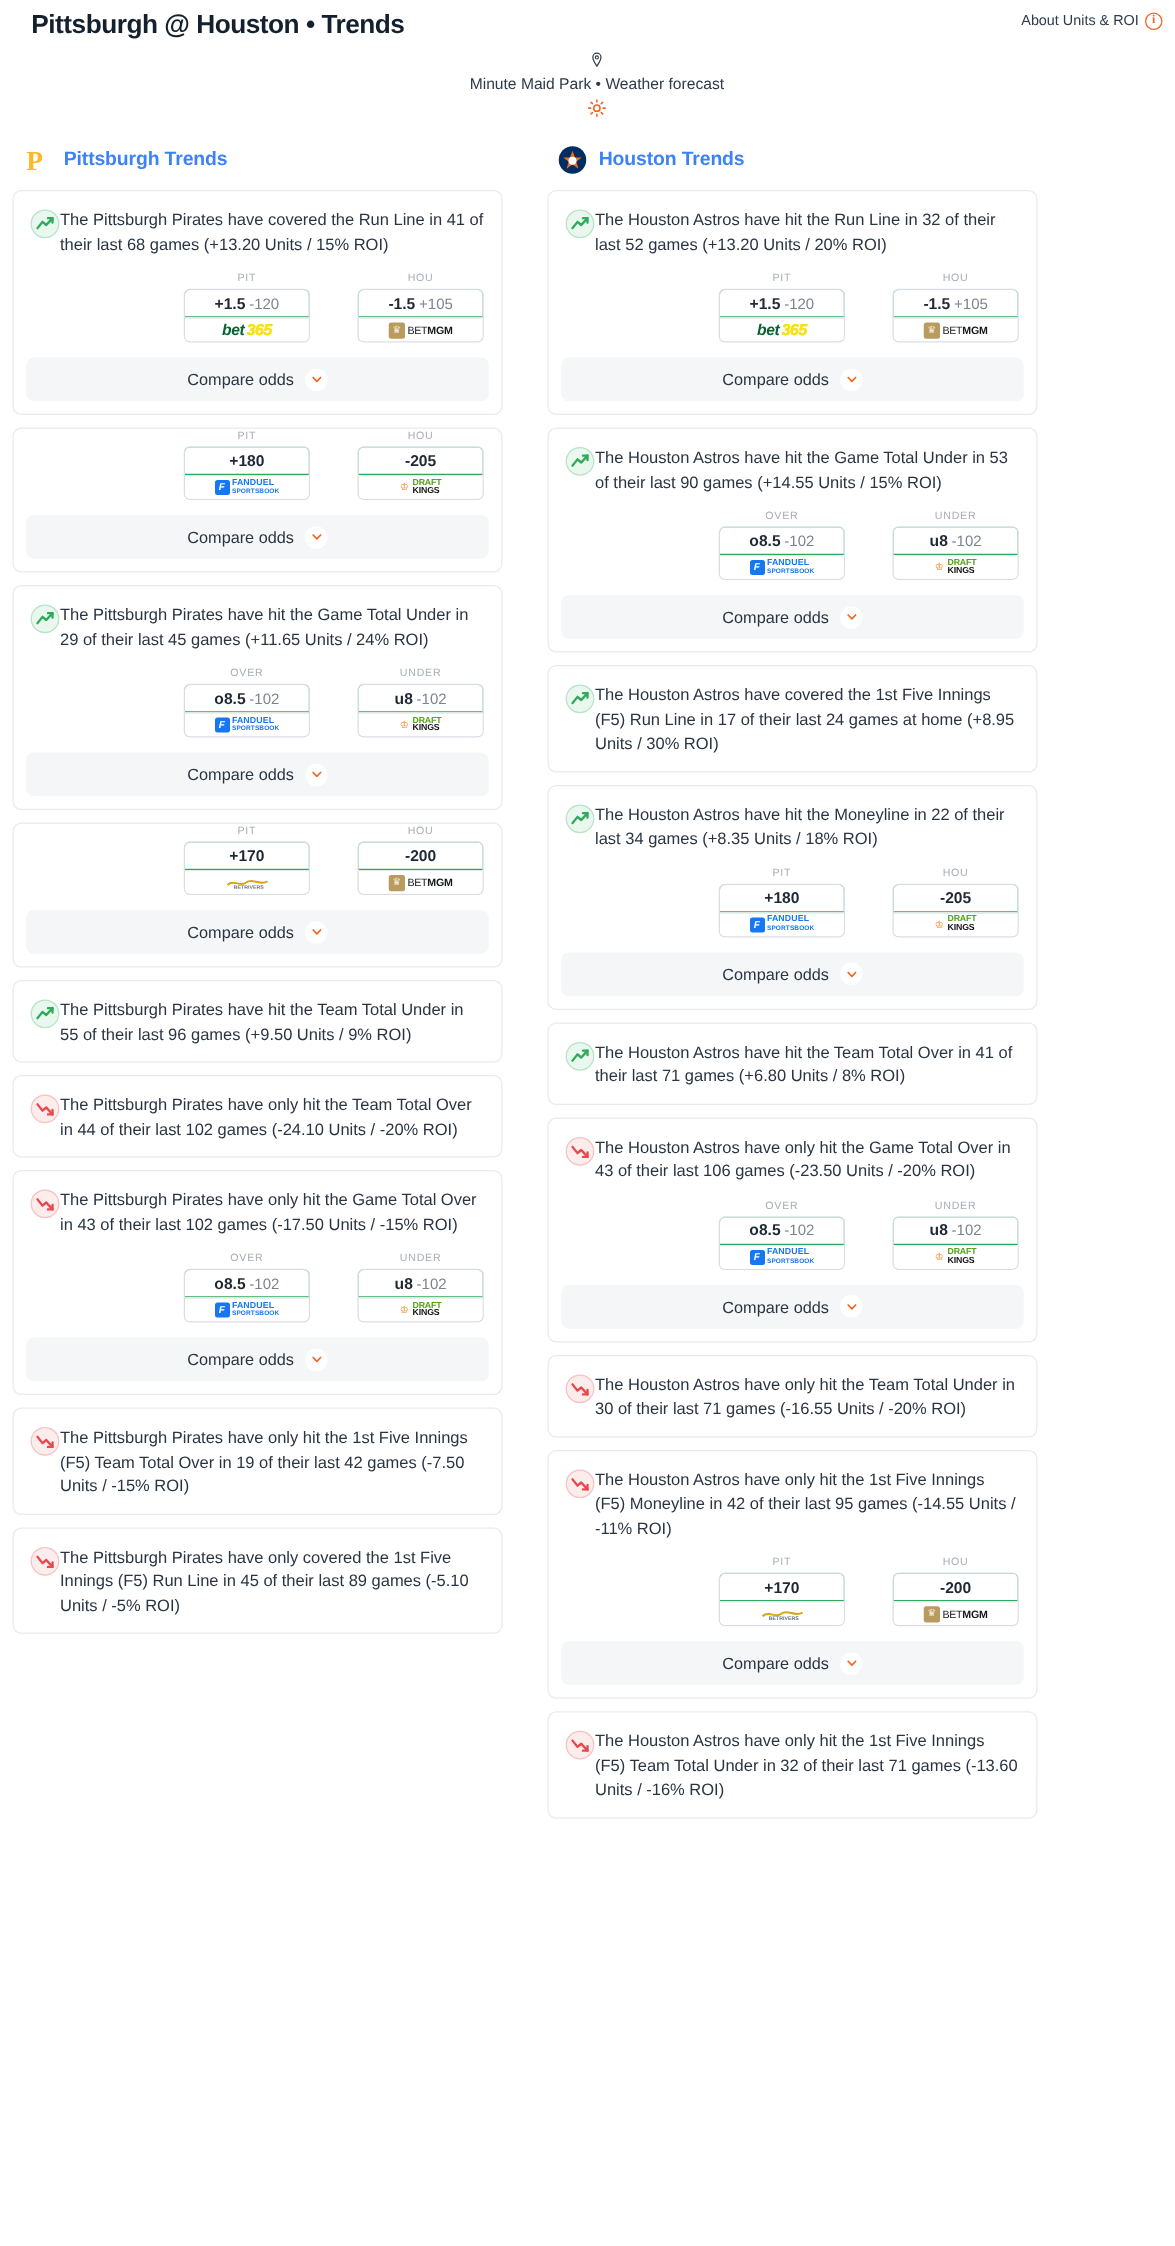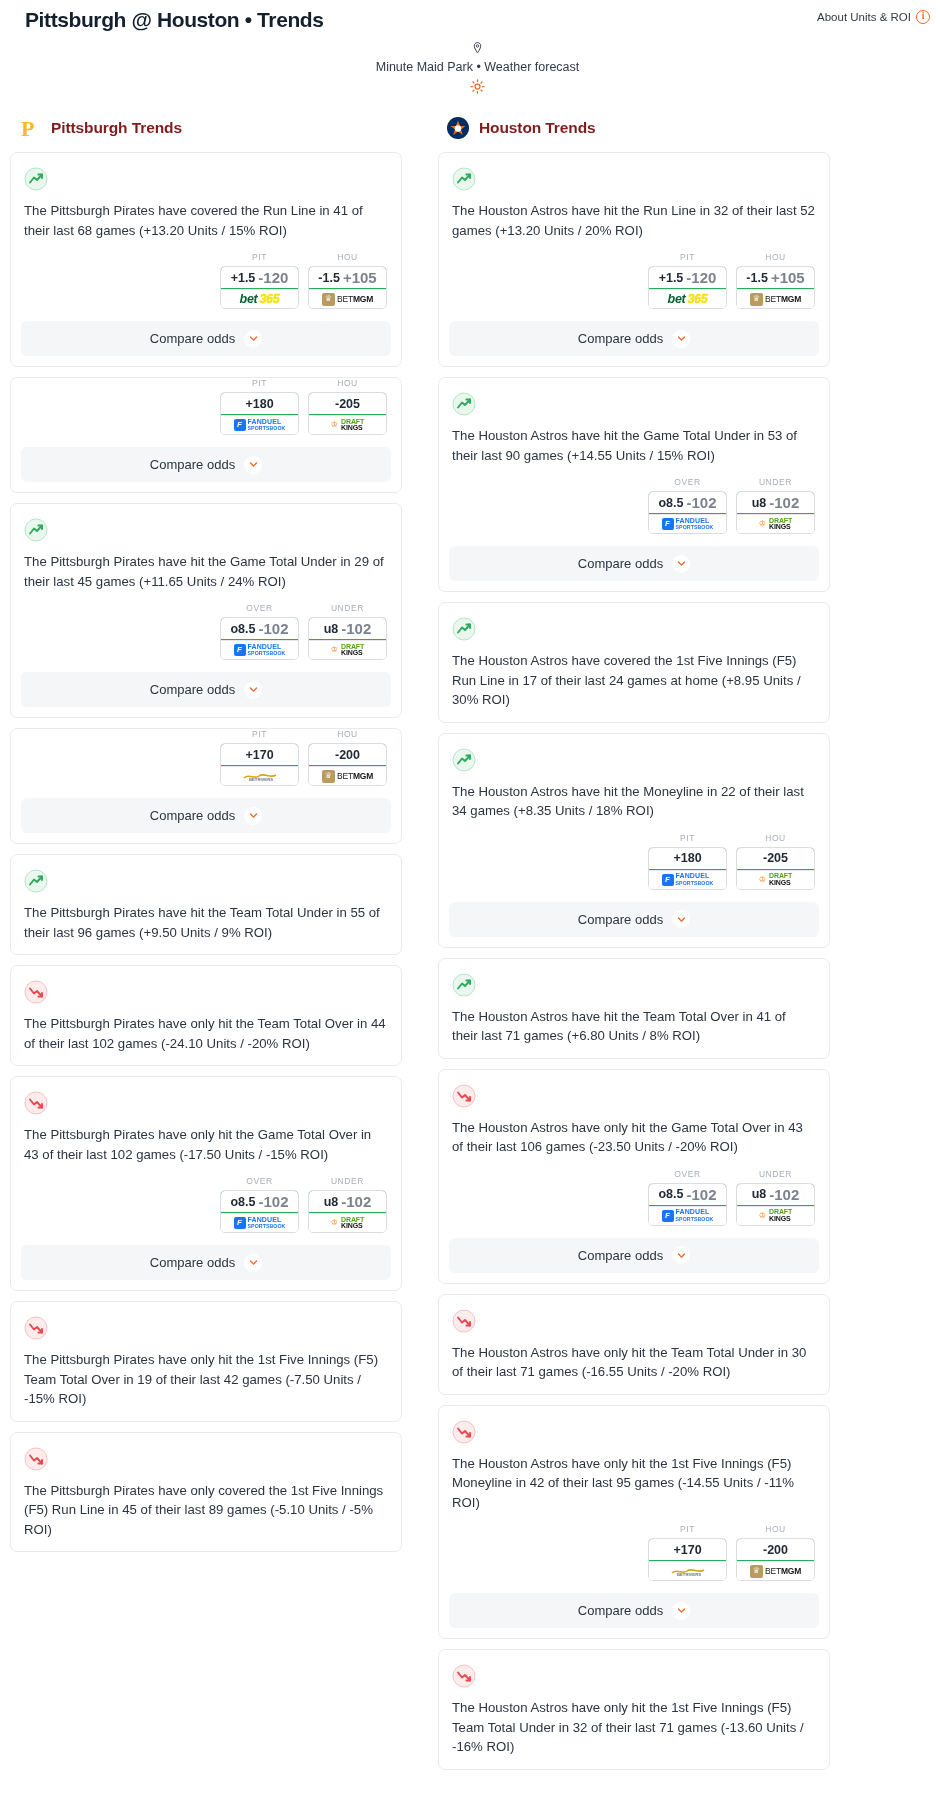--- a/index.html
+++ b/index.html
@@ -36,55 +36,55 @@
   }
   .pin-icon { width: 13px; height: 14px; flex: 0 0 auto; }
   .sun-icon { width: 15px; height: 15px; flex: 0 0 auto; }
 
   
   .columns { display: flex; gap: 36px; padding: 0 10px; margin-top: 22px; align-items: flex-start; }
   .col { width: 392px; flex: 0 0 392px; }
 
   .col-header { display: flex; align-items: center; gap: 9px; margin-bottom: 12px; padding-left: 8px; }
   .team-logo { width: 24px; height: 24px; flex: 0 0 auto; }
-  .col-title { font-size: 15.5px; font-weight: 700; color: #7f1d1d; letter-spacing: -0.1px; }
+  .col-title { font-size: 15.5px; font-weight: 700; color: #3b82f6; letter-spacing: -0.1px; }
 
   
   .trend-card {
     border: 1px solid #e8eaed;
     border-radius: 7px;
     background: #fff;
     margin-bottom: 10px;
     overflow: hidden;
   }
-  .trend-head { display: flex; gap: 10px; padding: 13px 14px 12px 13px; flex-direction: column; }
+  .trend-head { display: flex; padding: 13px 14px 12px 13px; }
   .trend-icon { width: 24px; height: 24px; flex: 0 0 auto; margin-top: 1px; }
   .trend-text { font-size: 13.2px; line-height: 19.5px; color: #2b3542; }
 
   
   .odds-row {
     display: flex; justify-content: flex-end; gap: 9px;
     padding: 0 14px 12px 14px;
   }
-  .odds-cell { width: 79px; }
+  .odds-cell { width: 101px; margin-left: 29px; }
   .odds-label {
     text-align: center; font-size: 8.5px; letter-spacing: 0.6px;
     color: #a7adb6; font-weight: 400; margin-bottom: 4px;
   }
   .odds-box {
     border: 1px solid #d9dde2; border-radius: 5px; overflow: hidden; background: #fff;
   }
   .odds-value {
     border: 1px solid #2eaa5b; border-radius: 5px 5px 0 0;
     margin: -1px -1px 0 -1px;
     height: 23px; display: flex; align-items: center; justify-content: center;
     gap: 3px; background: #fff;
   }
   .odds-main { font-size: 12.5px; font-weight: 700; color: #1f2833; }
-  .odds-sub { font-size: 15px; font-weight: 700; color: #7c838d; }
+  .odds-sub { font-size: 12px; font-weight: 400; color: #7c838d; }
   .book-strip {
     height: 19px; display: flex; align-items: center; justify-content: center;
     background: #fff; border-top: 1px solid #e6e9ec;
   }
 
   
   .bk { display: flex; align-items: center; justify-content: space-between; gap: 2px; line-height: 1; }
   .bet365 { font-size: 12.5px; font-weight: 700; font-style: italic; letter-spacing: -0.3px; }
   .bet365 .b1 { color: #0a6132; }
   .bet365 .b2 { color: #ffe500; -webkit-text-stroke: 0.3px #e8d400; }

